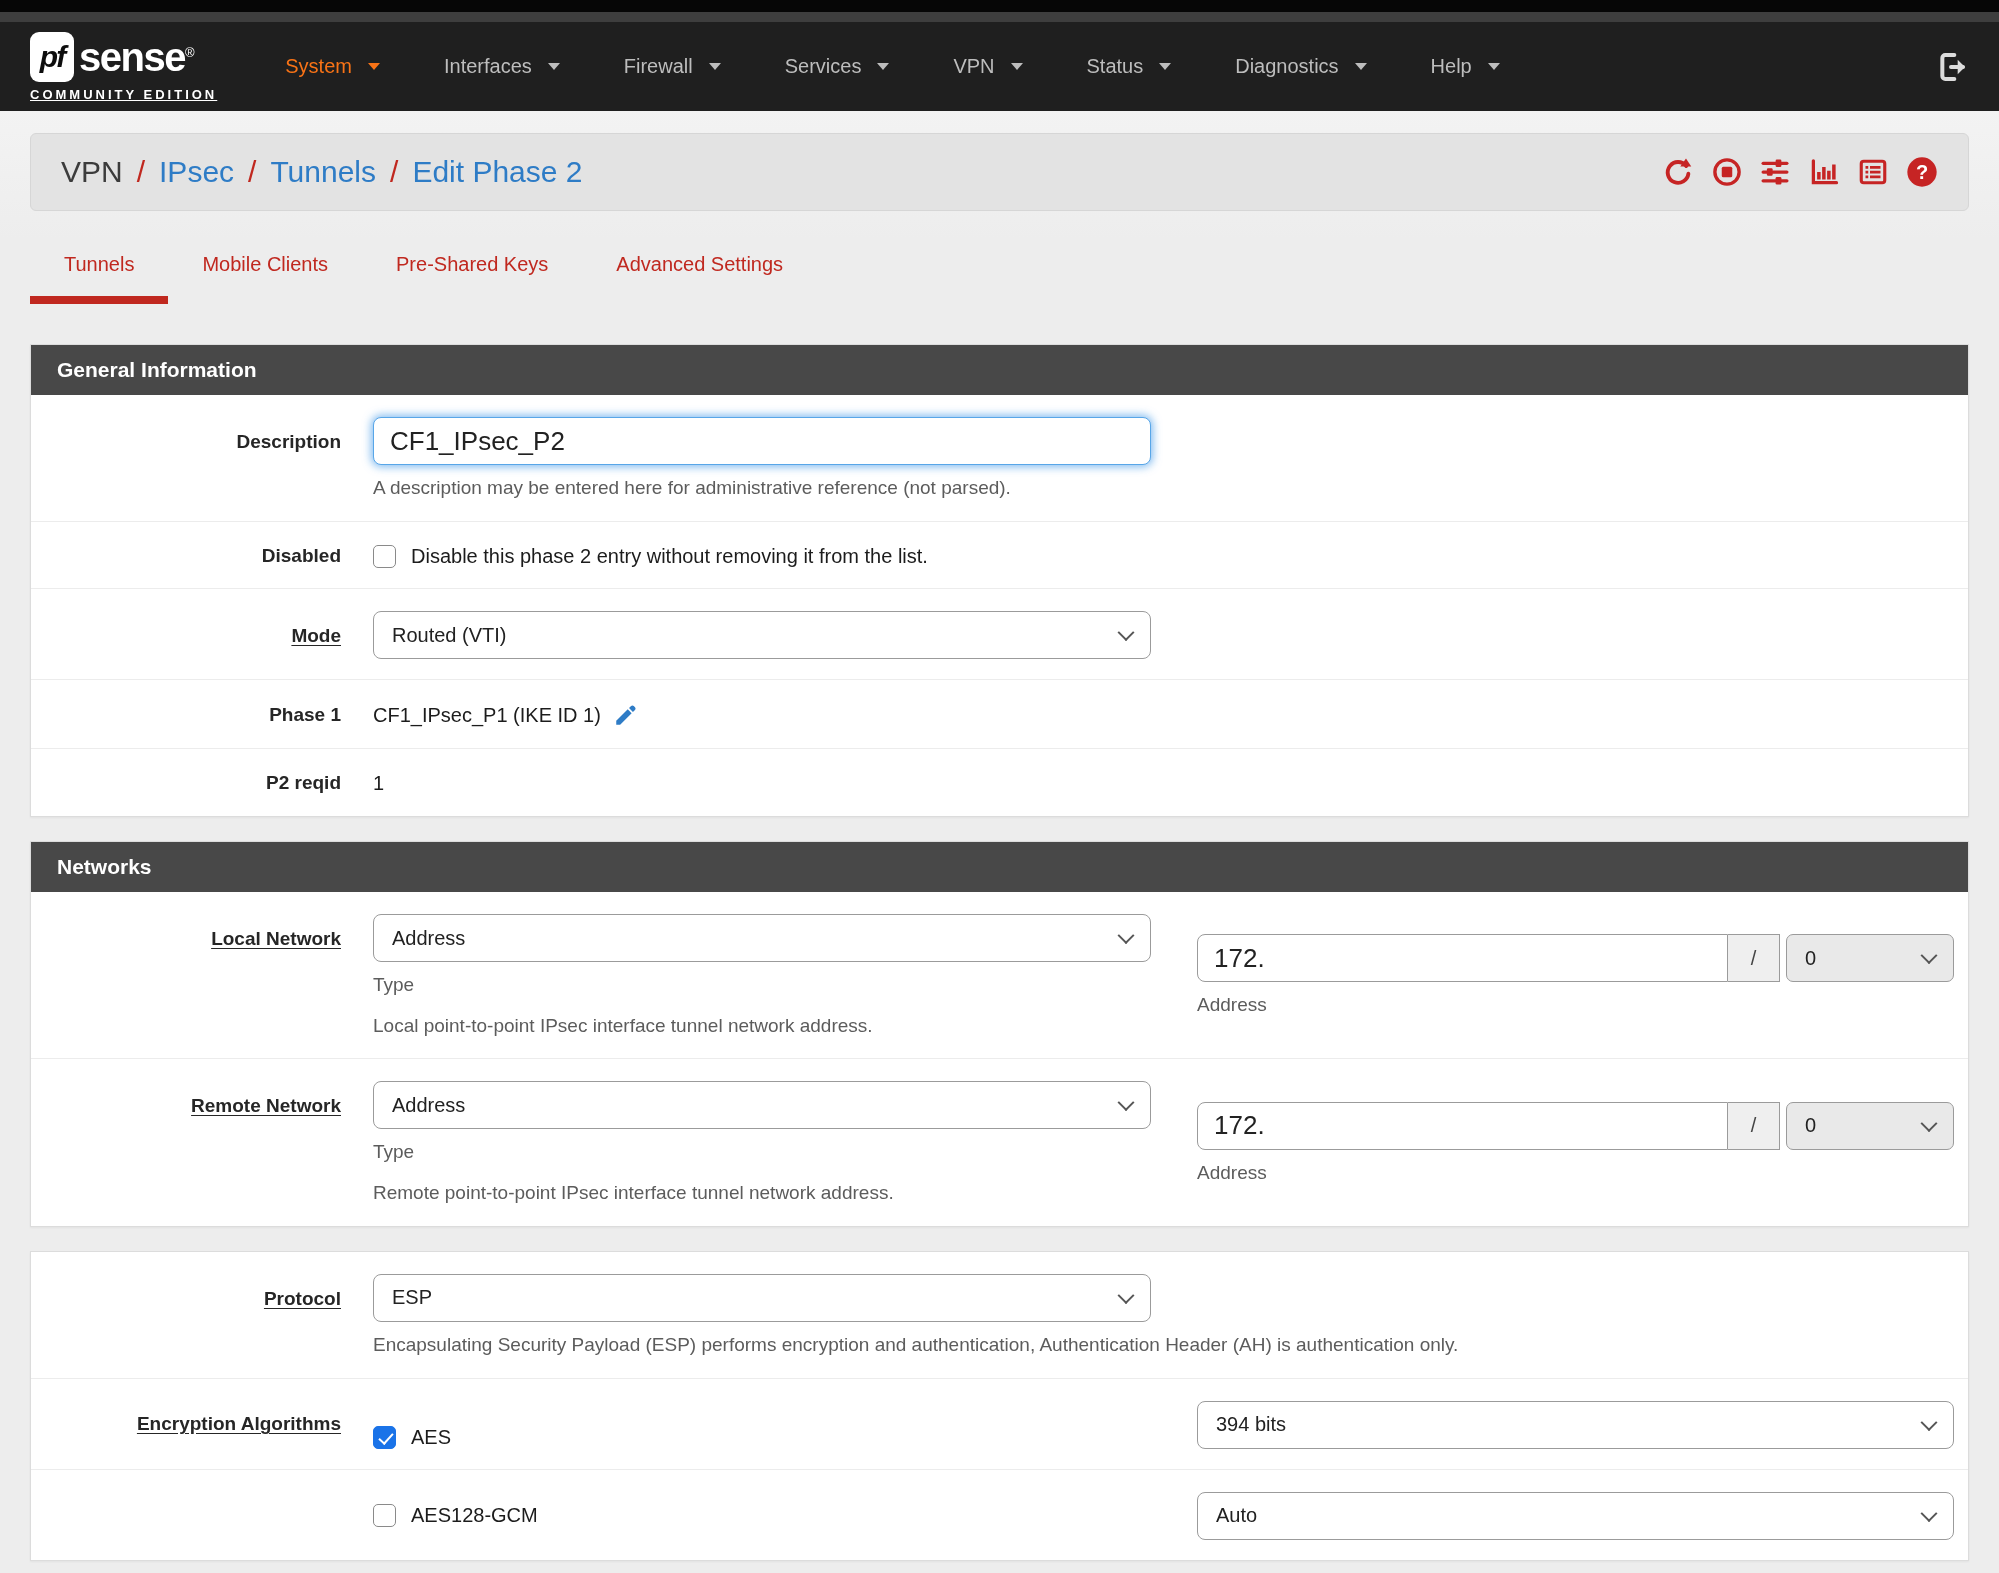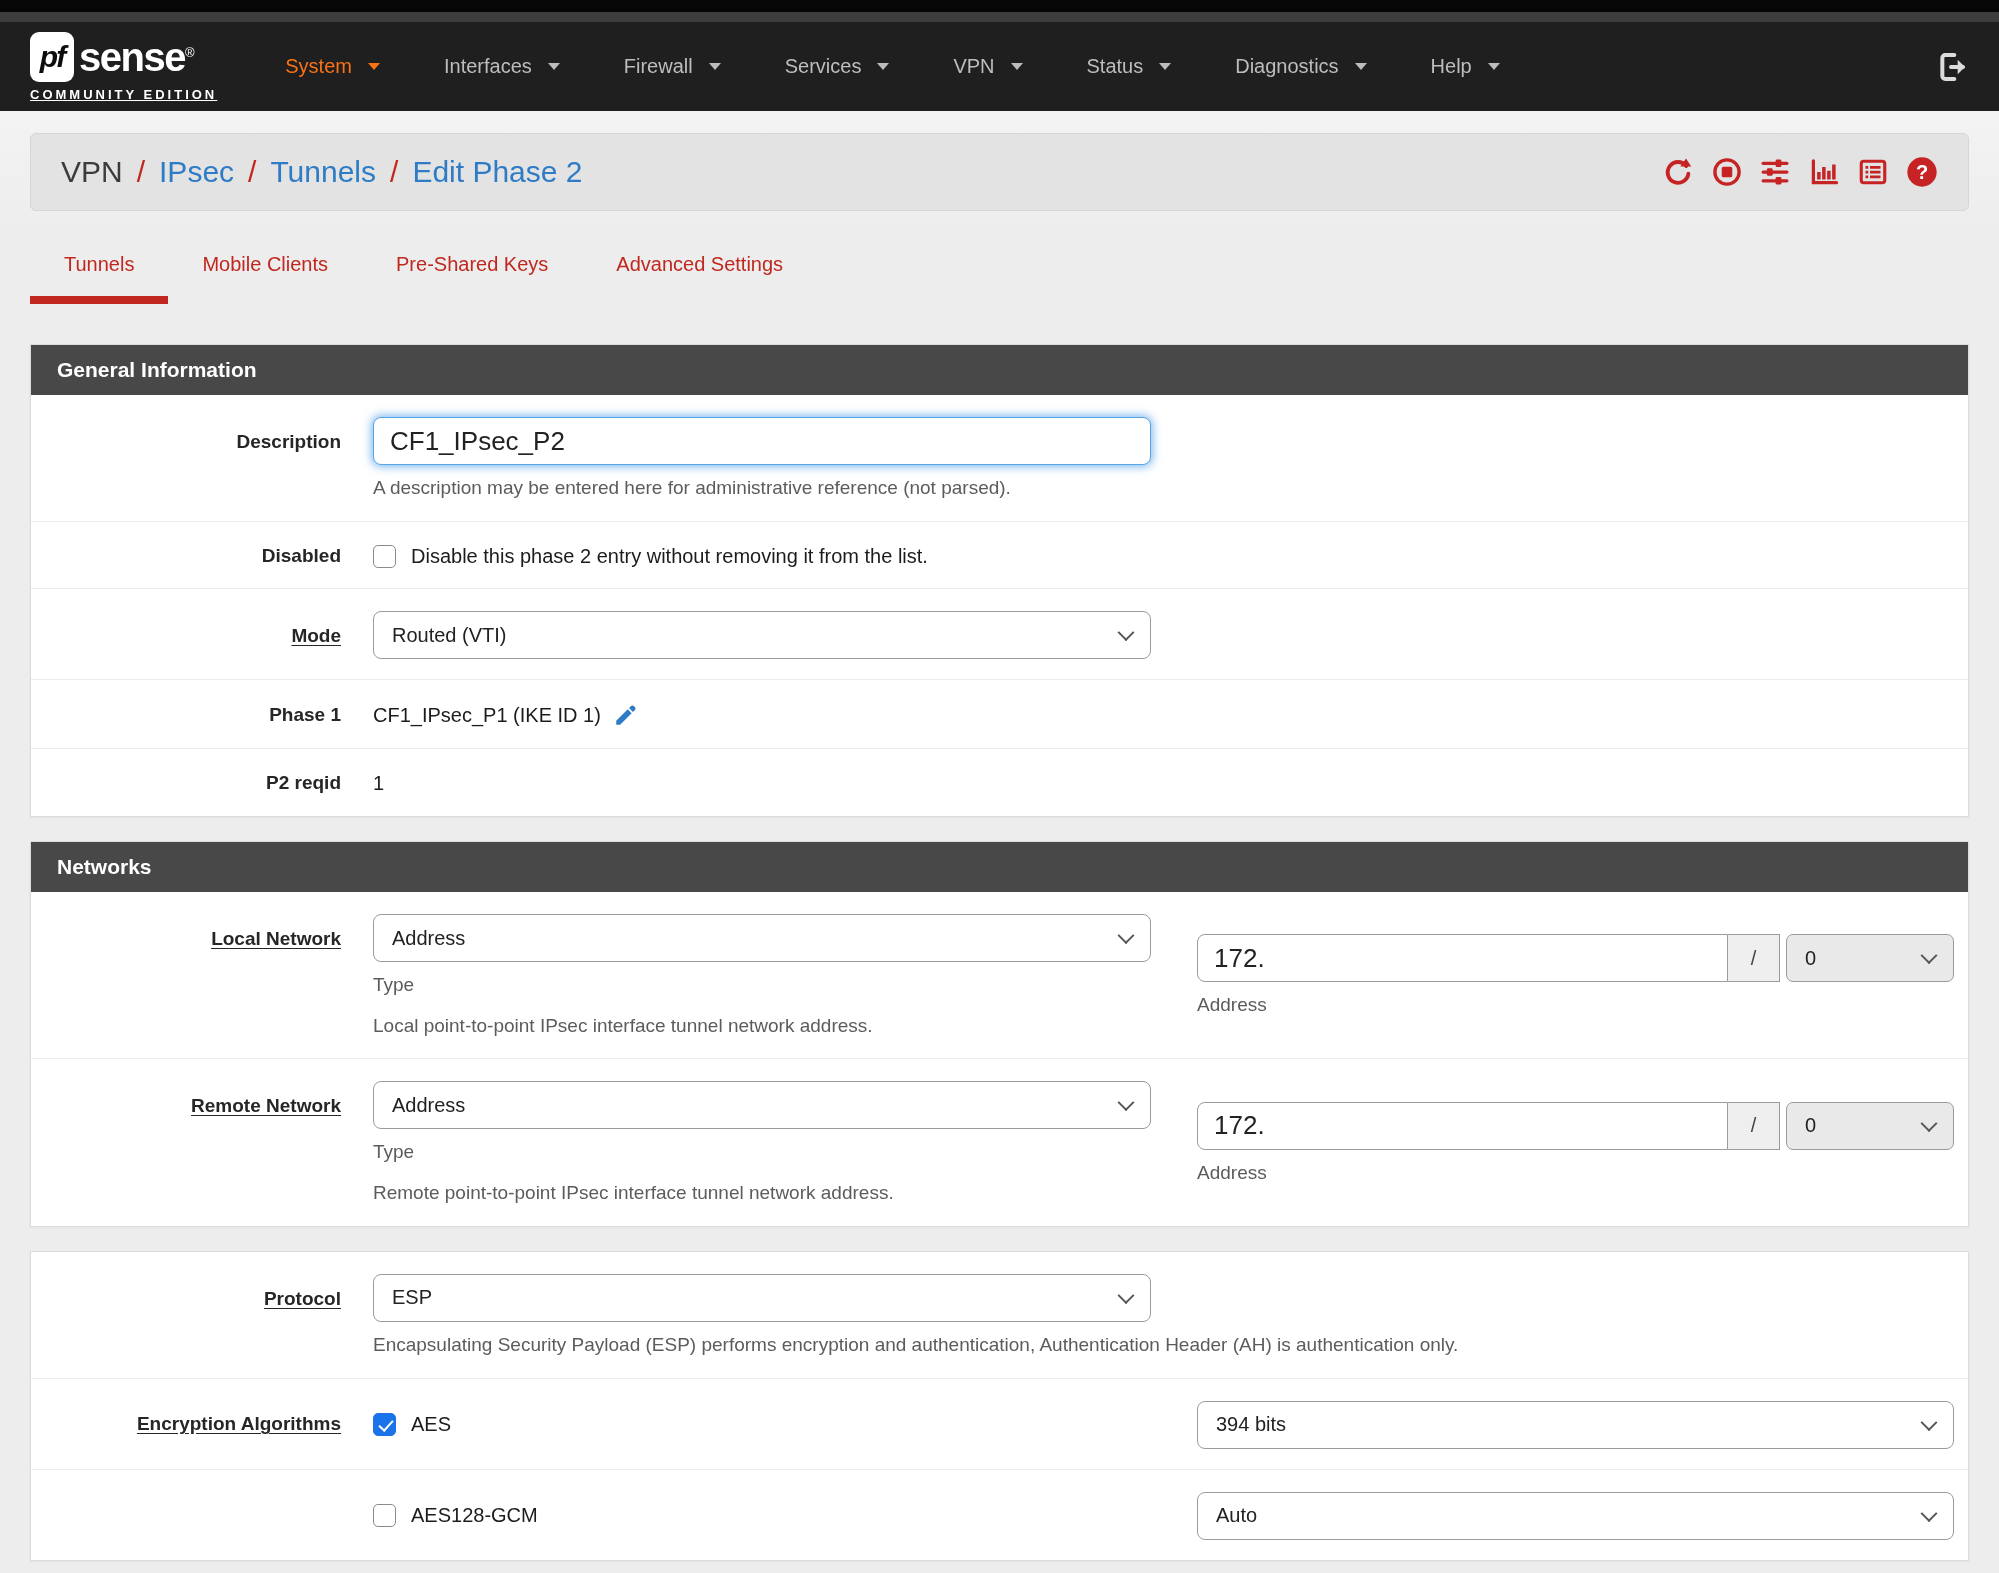--- a/index.html
+++ b/index.html
@@ -332,21 +332,21 @@
             <span>ESP</span>
             <span class="chev"></span>
           </div>
         </div>
         <div class="help">Encapsulating Security Payload (ESP) performs encryption and authentication, Authentication Header (AH) is authentication only.</div>
       </div>
     </div>
 
     <div class="form-row center">
       <div class="row-label u">Encryption Algorithms</div>
-      <div class="row-content row-flex" style="align-items:center;">
+      <div class="row-content row-flex" style="align-items:flex-end;">
         <div class="field-main">
           <label class="cb-row">
             <span class="cb checked"></span>
             <span>AES</span>
           </label>
         </div>
         <div class="field-side">
           <div class="control">
             <span>394 bits</span>
             <span class="chev"></span>

